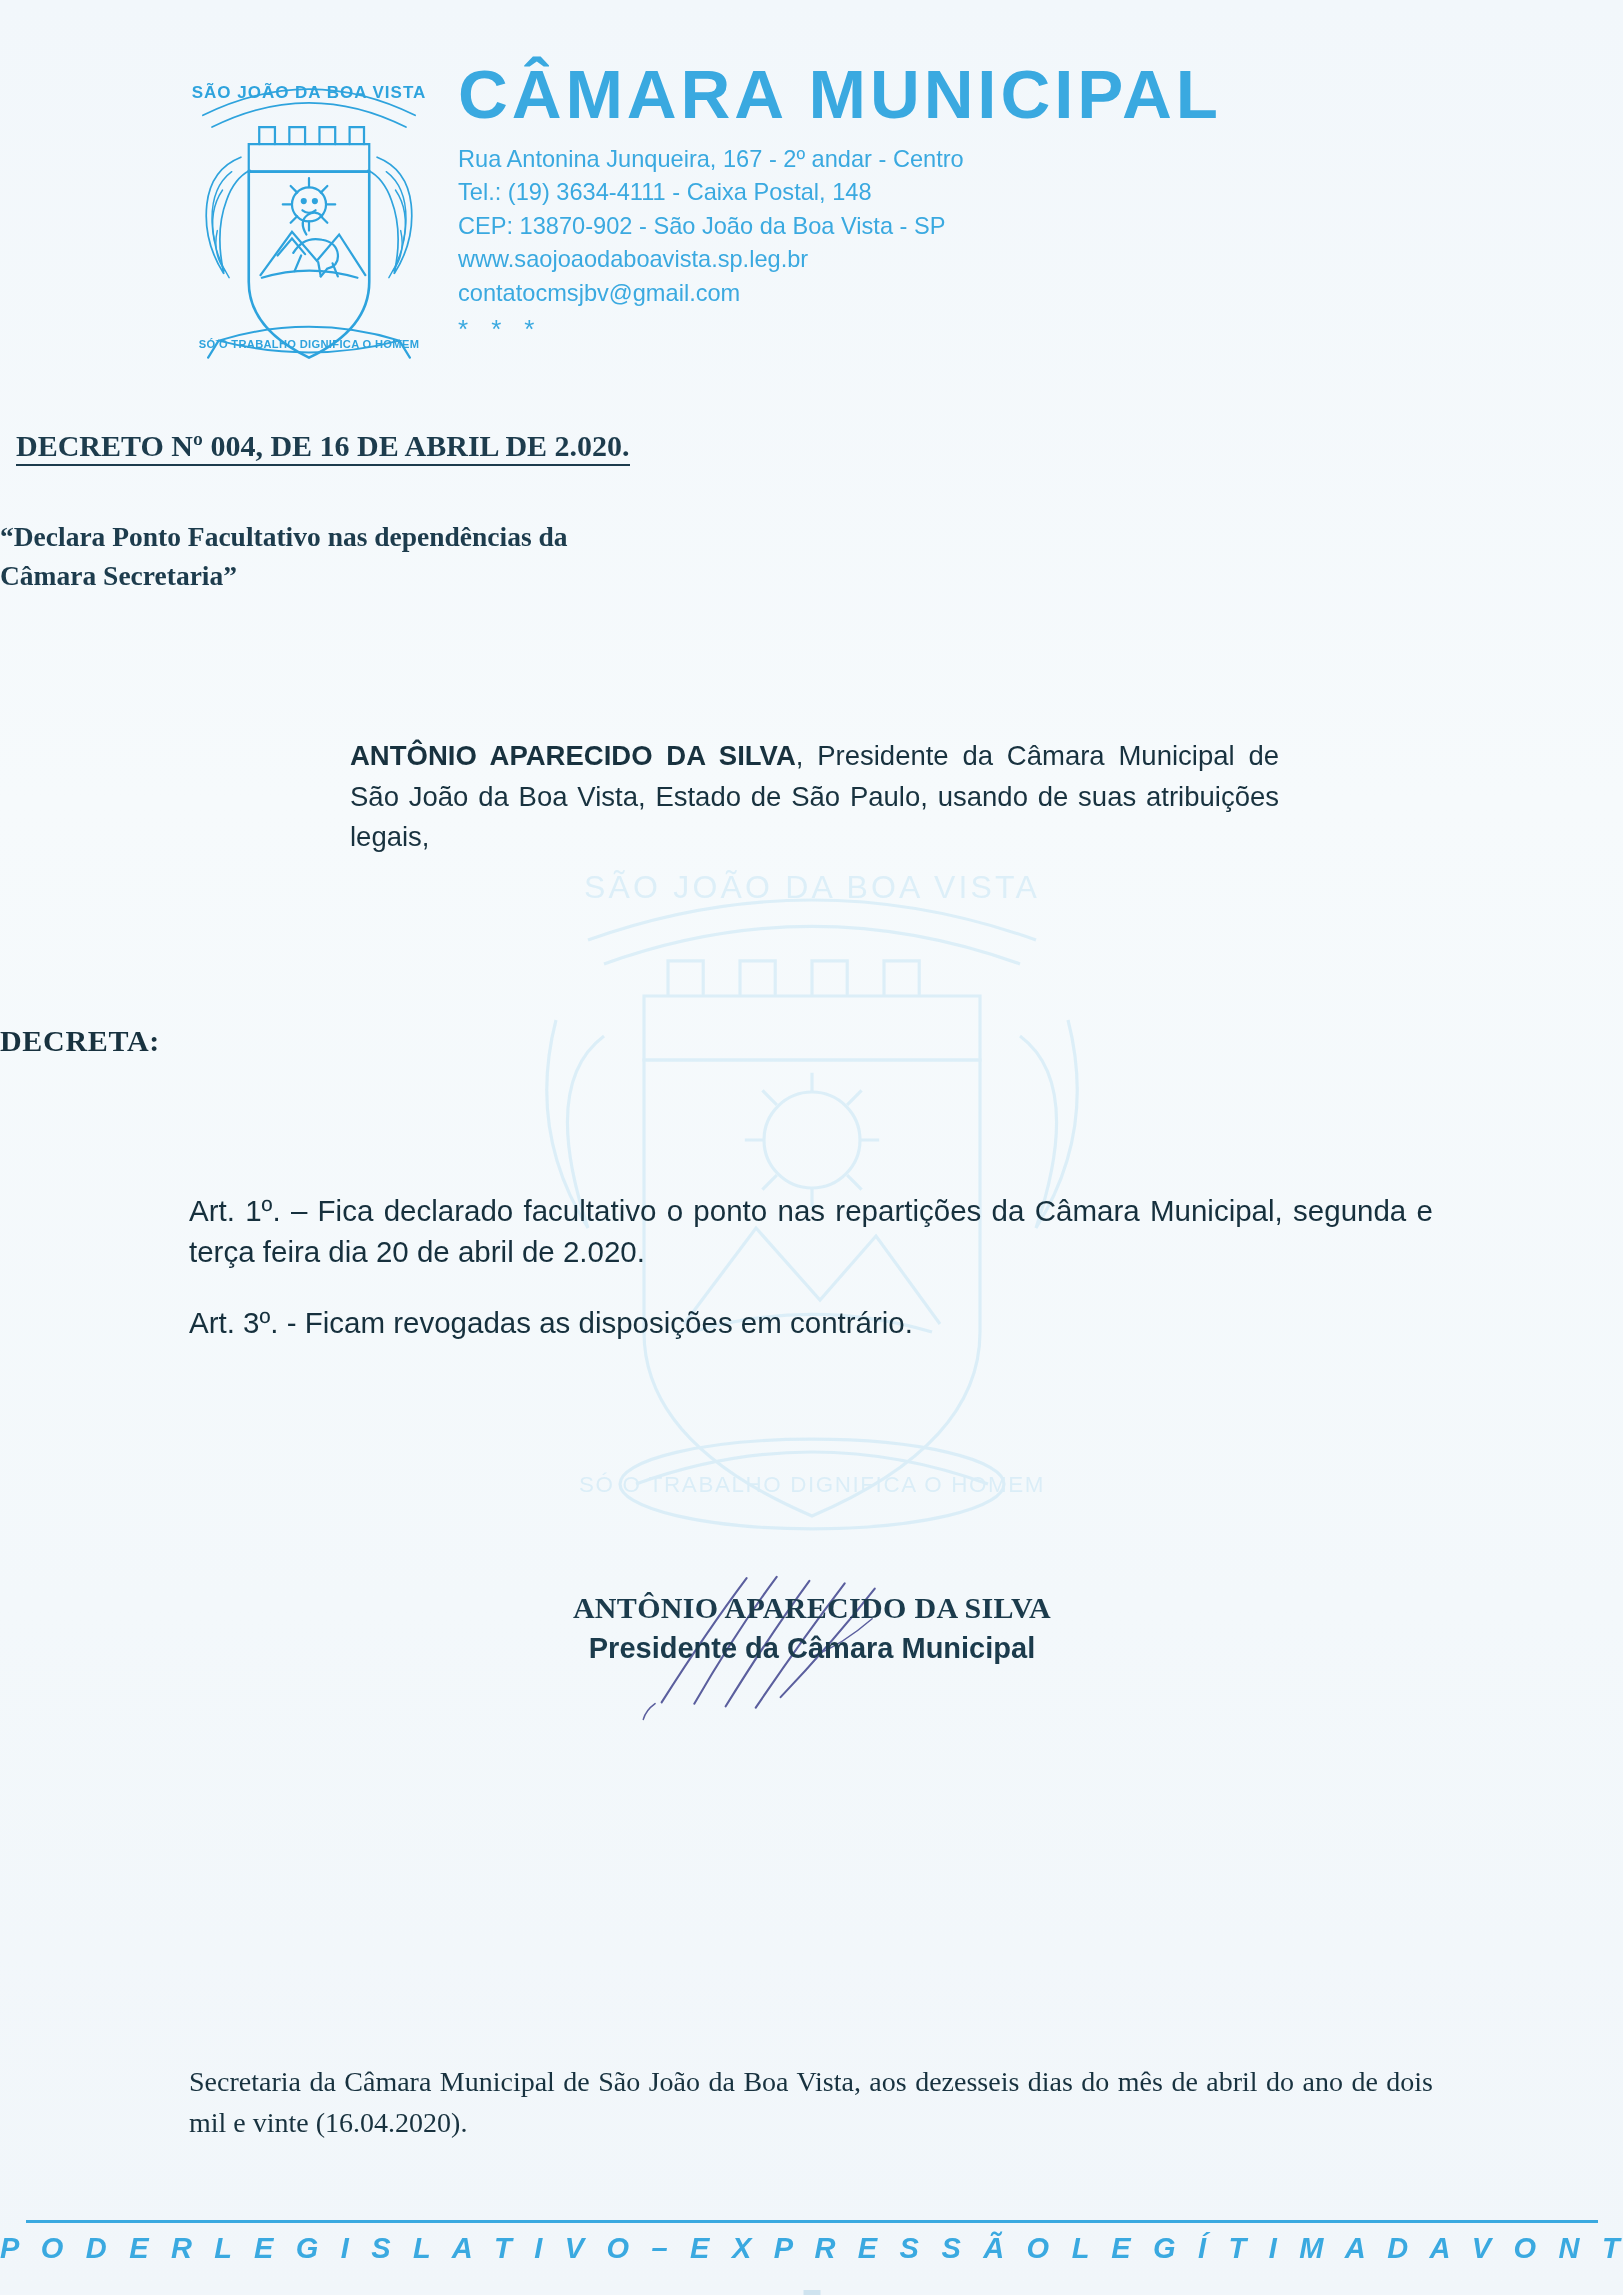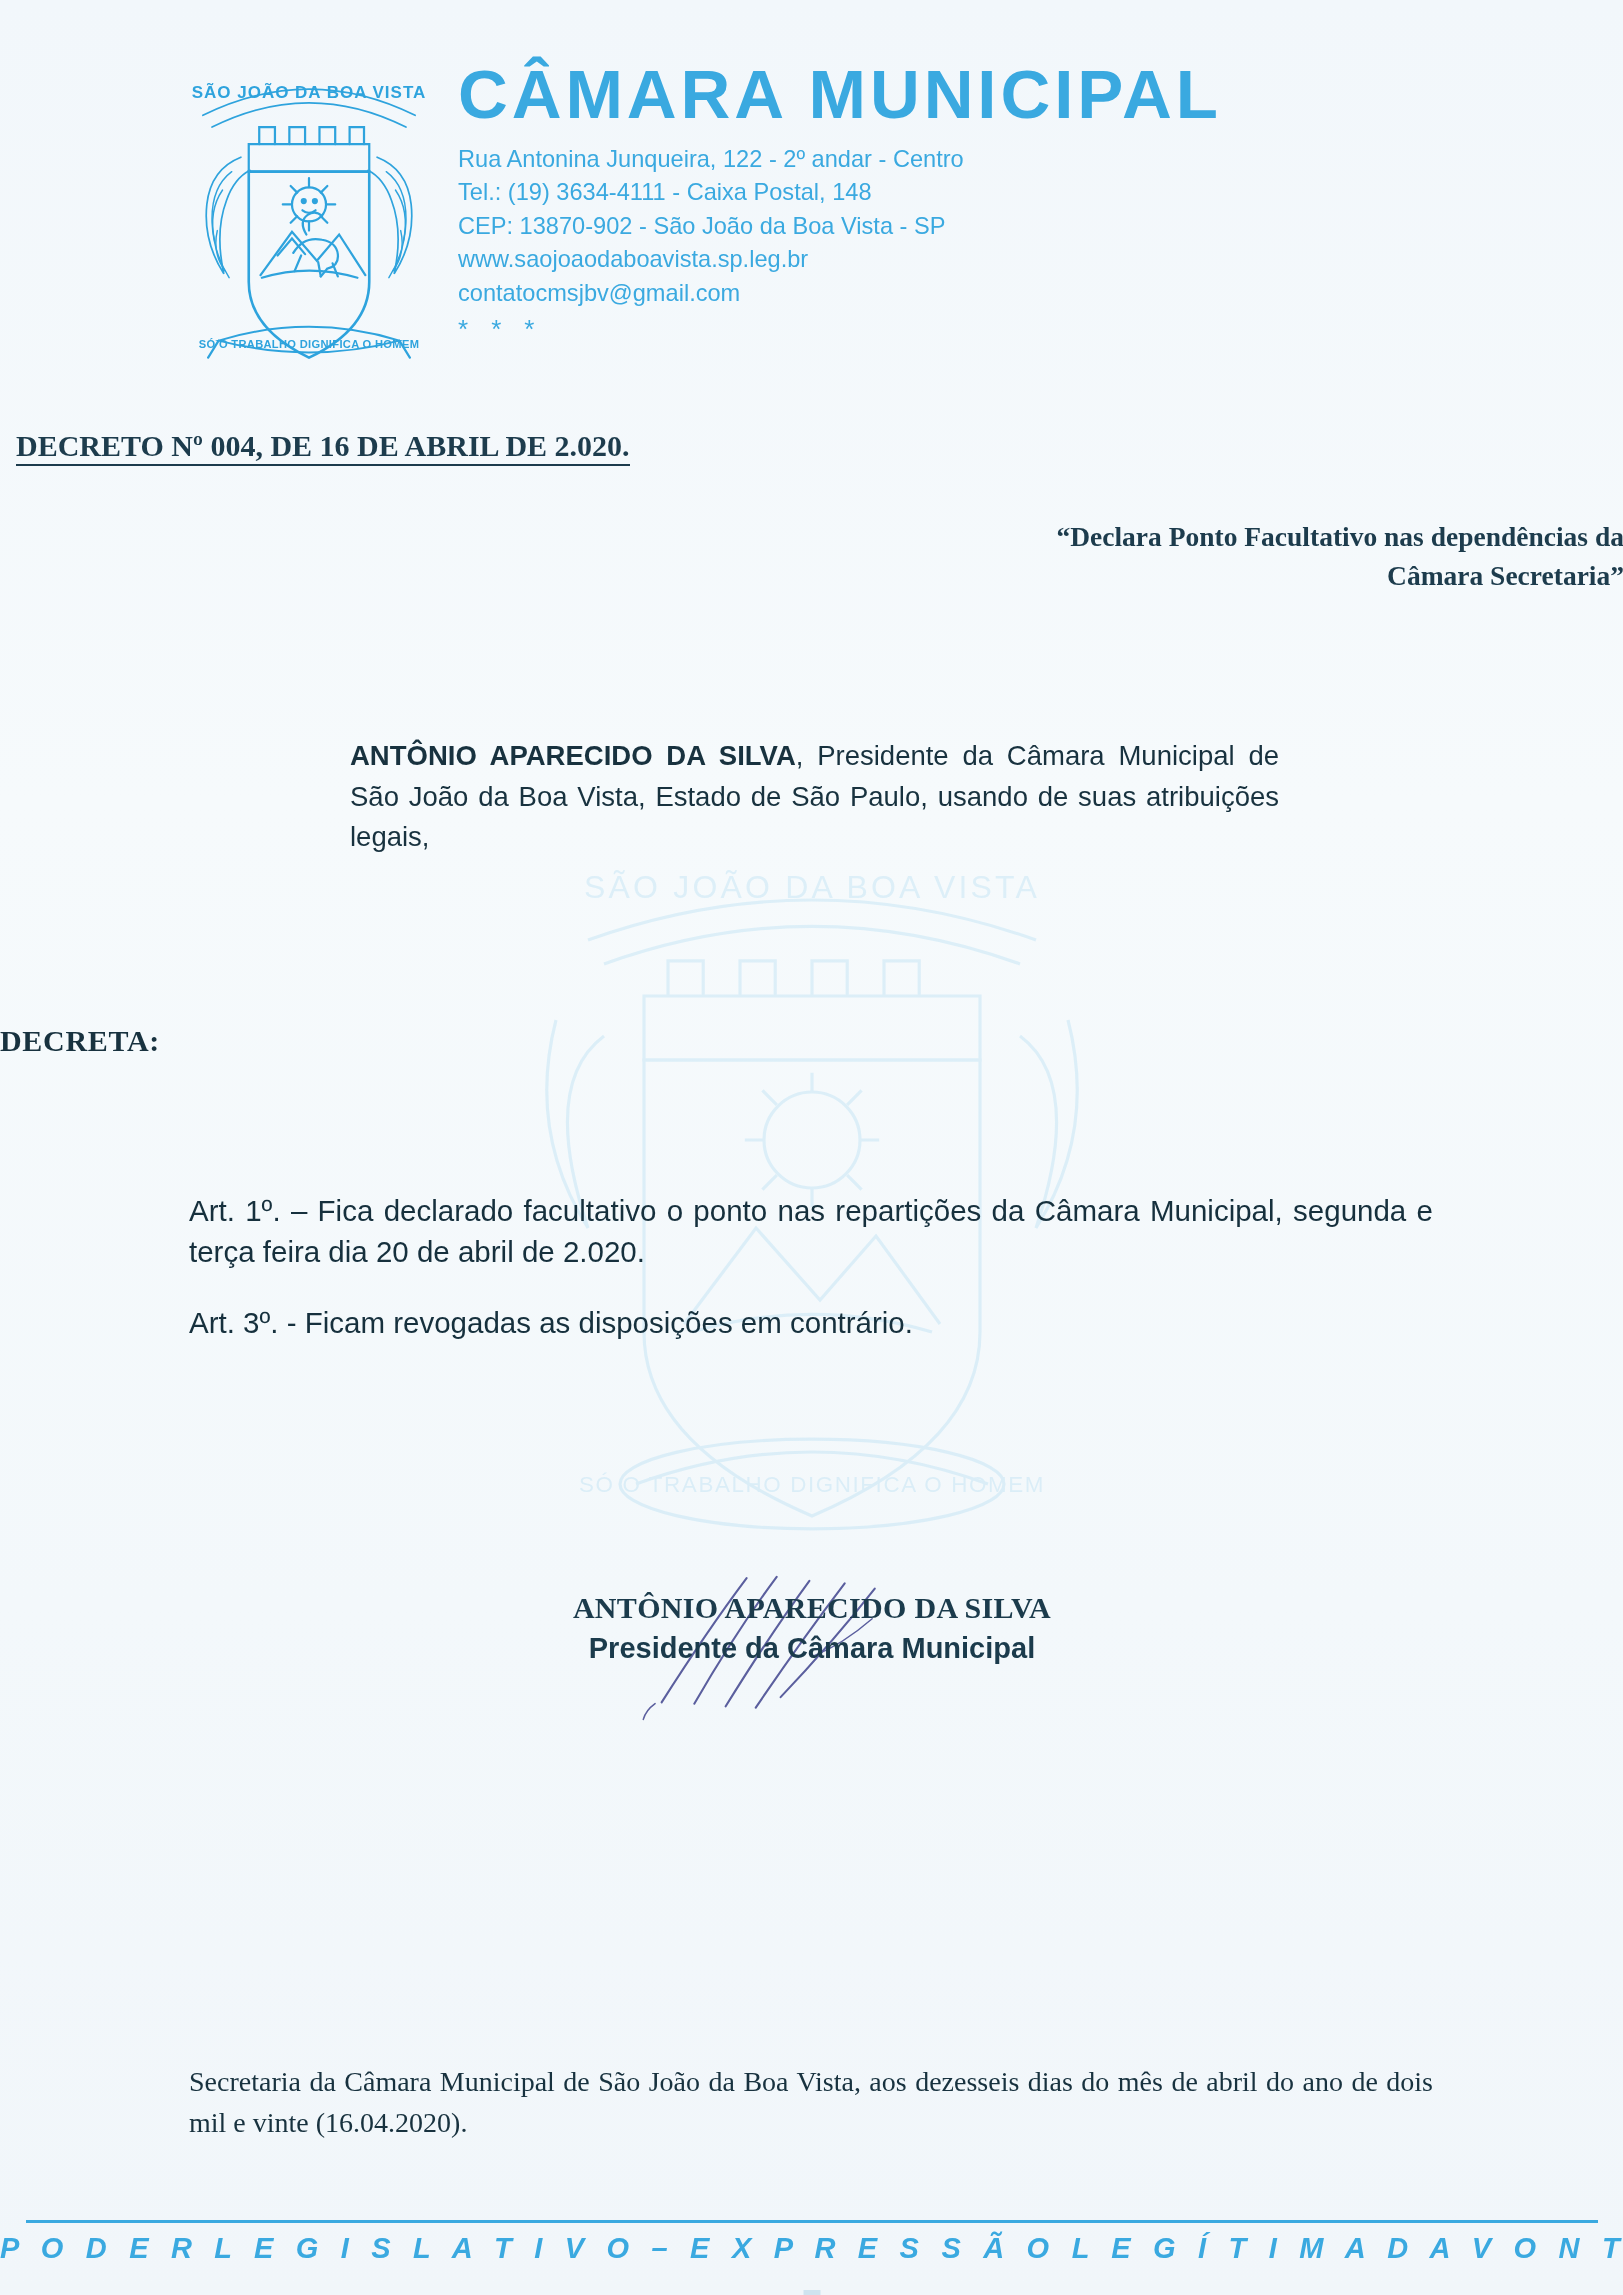--- a/index.html
+++ b/index.html
@@ -99,21 +99,21 @@
   .decree-title span {
     border-bottom: 2px solid #1d3c4d;
     padding-bottom: 2px;
   }
 
   .decree-subtitle {
     position: absolute;
     top: 517px;
     left: 0;
     width: 100%;
-    text-align: right;
+    text-align: left;
     font-family: "Liberation Serif", serif;
     font-weight: 700;
     font-size: 27.5px;
     color: #1d3c4d;
     line-height: 1.42;
   }
 
   .preamble {
     position: absolute;
     top: 736px;
@@ -305,21 +305,21 @@
 
         <path d="M62 430 q138 -42 276 0 q-138 36 -276 0 z" stroke-width="3"></path>
         <path d="M62 430 l-16 26 M338 430 l16 26"></path>
       </g>
       <text x="200" y="60" text-anchor="middle" font-family="Liberation Sans, sans-serif" font-weight="bold" font-size="26" fill="#2ea3dd" letter-spacing="1.5">SÃO JOÃO DA BOA VISTA</text>
       <text x="200" y="442" text-anchor="middle" font-family="Liberation Sans, sans-serif" font-weight="bold" font-size="17" fill="#2ea3dd" letter-spacing="0.5">SÓ O TRABALHO DIGNIFICA O HOMEM</text>
     </svg>
 
     <div class="header-text">
       <div class="camara-title">CÂMARA MUNICIPAL</div>
-      <div class="addr-line">Rua Antonina Junqueira, 122 - 2º andar - Centro</div>
+      <div class="addr-line">Rua Antonina Junqueira, 167 - 2º andar - Centro</div>
       <div class="addr-line">Tel.: (19) 3634-4111 - Caixa Postal, 148</div>
       <div class="addr-line">CEP: 13870-902 - São João da Boa Vista - SP</div>
       <div class="addr-line">www.saojoaodaboavista.sp.leg.br</div>
       <div class="addr-line">contatocmsjbv@gmail.com</div>
       <div class="asterisks">* * *</div>
     </div>
   </div>
 
   <div class="decree-title">
     <span>DECRETO Nº 004, DE 16 DE ABRIL DE 2.020.</span>

